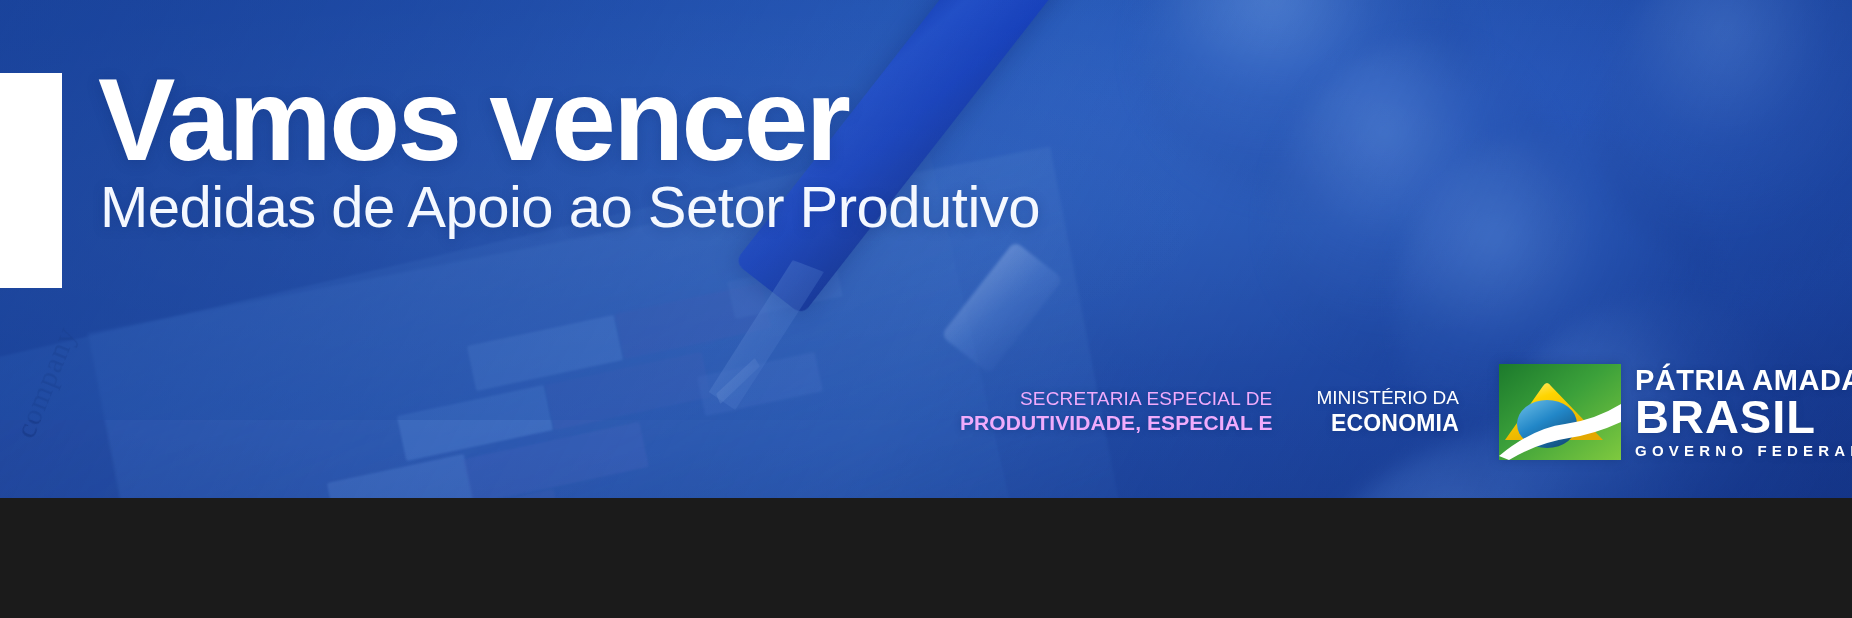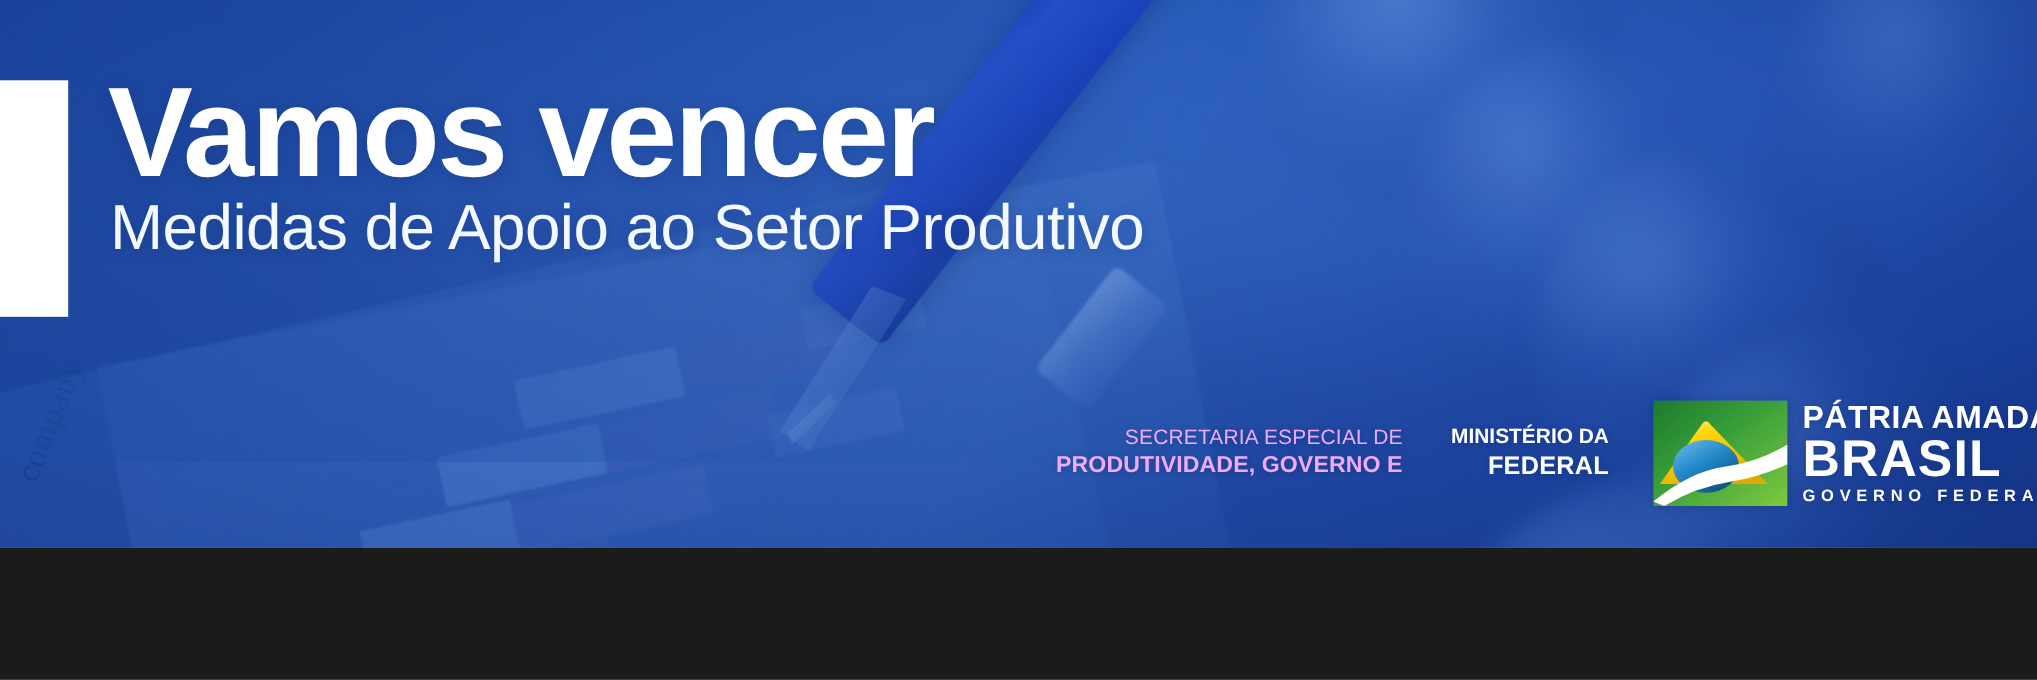--- a/index.html
+++ b/index.html
@@ -233,21 +233,21 @@
   .logo-sepec .l3 { font-size: 21px; font-weight: 700; letter-spacing: .1px; }
 
   .logo-me {
     margin-left: 44px;
     text-align: right;
     color: #ffffff;
     line-height: 1.2;
     white-space: nowrap;
     text-shadow: 0 1px 6px rgba(12,40,100,.35);
   }
-  .logo-me .l1 { font-size: 19px; font-weight: 700; }
+  .logo-me .l1 { font-size: 19px; font-weight: 400; }
   .logo-me .l2 { font-size: 23px; font-weight: 700; letter-spacing: .2px; }
 
   .logo-brasil {
     margin-left: 40px;
     display: flex;
     align-items: center;
     gap: 14px;
   }
 
   .flag {
@@ -335,26 +335,26 @@
     <div class="accent-bar"></div>
 
     <h1 class="headline">Vamos vencer</h1>
 
     <p class="subhead">Medidas de Apoio ao Setor Produtivo</p>
 
     <div class="footer">
 
       <div class="logo-sepec">
         <div class="l1">SECRETARIA ESPECIAL DE</div>
-        <div class="l2">PRODUTIVIDADE, GOVERNO E</div>
+        <div class="l2">PRODUTIVIDADE, ESPECIAL E</div>
       </div>
 
       <div class="logo-me">
         <div class="l1">MINISTÉRIO DA</div>
-        <div class="l2">FEDERAL</div>
+        <div class="l2">ECONOMIA</div>
       </div>
 
       <div class="logo-brasil">
 
         <svg class="flag" viewBox="0 0 122 96" aria-hidden="true">
           <defs>
             <linearGradient id="gGreen" x1="0" y1="0" x2="1" y2="1">
               <stop offset="0%" stop-color="#1c7a2c"></stop>
               <stop offset="45%" stop-color="#3ba03a"></stop>
               <stop offset="100%" stop-color="#7fc93f"></stop>

